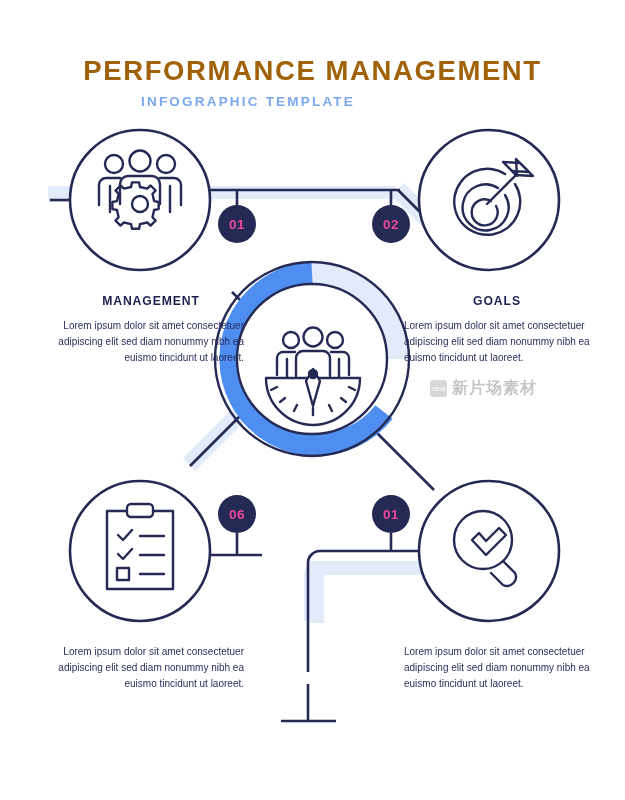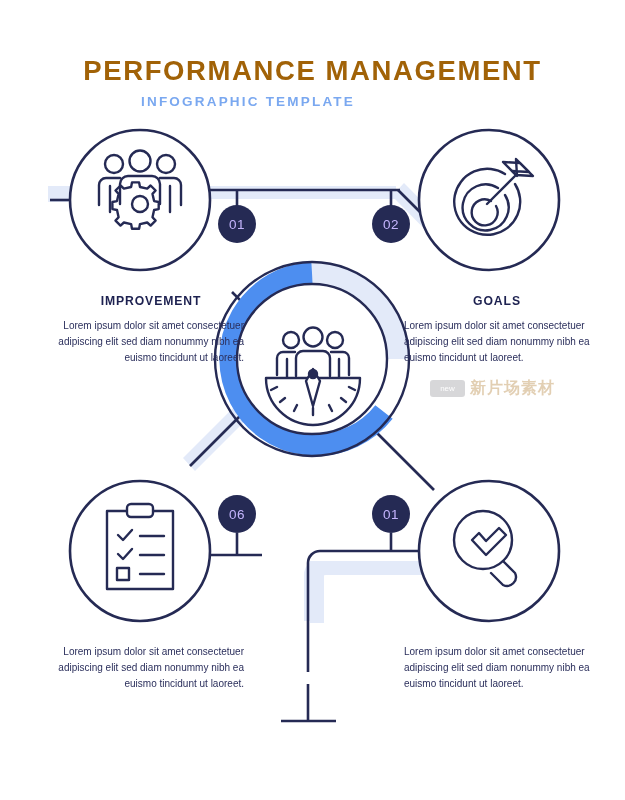--- a/index.html
+++ b/index.html
@@ -59,51 +59,51 @@
   #block-goals       { left: 404px; top: 294px; }
   #block-priorities  { left: 58px;  top: 644px; }
   #block-scope       { left: 404px; top: 644px; }
 
   
   .badge {
     position: absolute;
     width: 38px; height: 38px;
     border-radius: 50%;
     background: #252a54;
-    color: #c4b5fd;
+    color: #ec4899;
     font-size: 13.5px;
-    font-weight: 400;
+    font-weight: 700;
     letter-spacing: 0.6px;
     display: flex; align-items: center; justify-content: center;
   }
   #badge-01 { left: 218px; top: 205px; }
   #badge-02 { left: 372px; top: 205px; }
   #badge-03 { left: 218px; top: 495px; }
   #badge-04 { left: 372px; top: 495px; }
 
   
   .watermark {
     position: absolute;
     left: 430px; top: 378px;
     display: flex; align-items: center; gap: 5px;
     opacity: 0.30;
     pointer-events: none;
   }
   .watermark .wm-badge {
-    width: 35px; height: 17px;
+    width: 17px; height: 17px;
     border-radius: 3px;
     background: #7d7d85;
     color: #ffffff;
     font-size: 8px;
     display: flex; align-items: center; justify-content: center;
   }
   .watermark .wm-text {
     font-size: 16px;
     font-weight: 700;
-    color: #a16207;
+    color: #404040;
     letter-spacing: 1px;
   }
 </style>
 </head>
 <body>
 
 <div id="page">
 
   <div class="title">PERFORMANCE MANAGEMENT</div>
   <div class="subtitle">INFOGRAPHIC TEMPLATE</div>
@@ -247,21 +247,21 @@
       <circle cx="313" cy="374" r="4" fill="#252a54"></circle>
     </g>
   </svg>
 
   <div class="badge" id="badge-01">01</div>
   <div class="badge" id="badge-02">02</div>
   <div class="badge" id="badge-03">06</div>
   <div class="badge" id="badge-04">01</div>
 
   <div class="block left" id="block-improvement">
-    <div class="heading">IMPROVEMENT</div>
+    <div class="heading">MANAGEMENT</div>
     <div class="body">Lorem ipsum dolor sit amet consectetuer adipiscing elit sed diam nonummy nibh ea euismo tincidunt ut laoreet.</div>
   </div>
 
   <div class="block right" id="block-goals">
     <div class="heading">GOALS</div>
     <div class="body">Lorem ipsum dolor sit amet consectetuer adipiscing elit sed diam nonummy nibh ea euismo tincidunt ut laoreet.</div>
   </div>
 
   <div class="block left" id="block-priorities">
     <div class="body">Lorem ipsum dolor sit amet consectetuer adipiscing elit sed diam nonummy nibh ea euismo tincidunt ut laoreet.</div>

